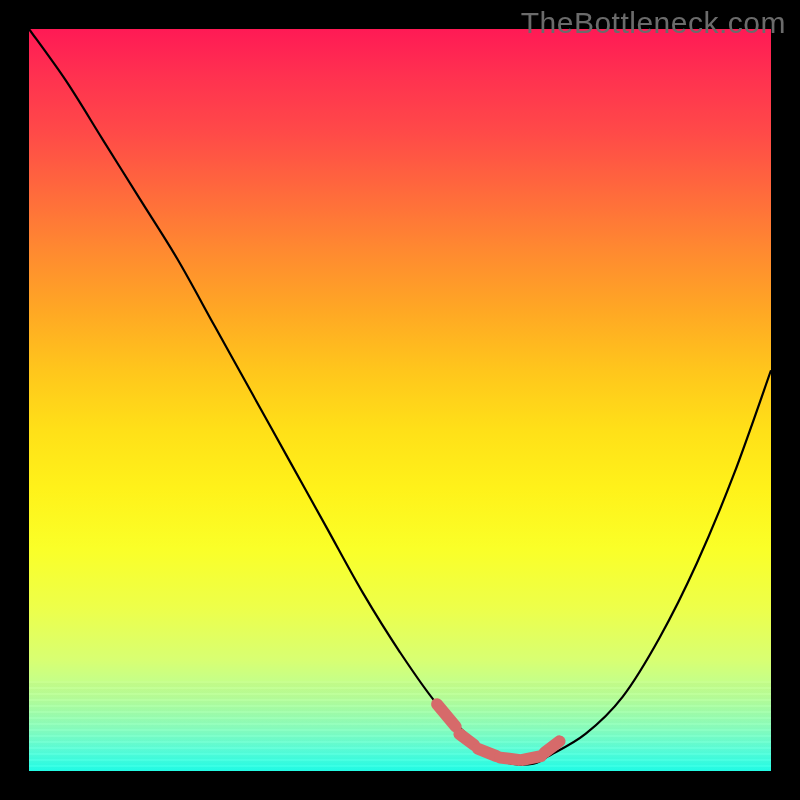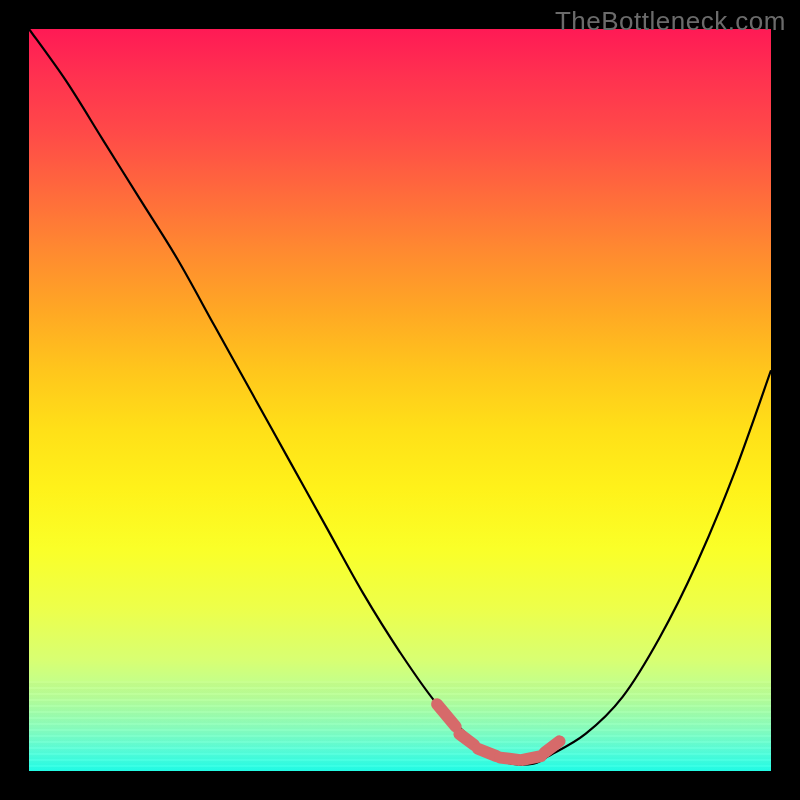--- a/index.html
+++ b/index.html
@@ -8,21 +8,21 @@
     position: relative;
     width: 800px;
     height: 800px;
     background: #000;
   }
   .watermark {
     position: absolute;
     top: 6px;
     right: 14px;
     font-family: Arial, Helvetica, sans-serif;
-    font-size: 26px;
+    font-size: 30px;
     font-weight: 500;
     color: #6b6b6b;
     letter-spacing: 0.5px;
     z-index: 10;
   }
   .plot-area {
     position: absolute;
     left: 29px;
     top: 29px;
     width: 742px;

